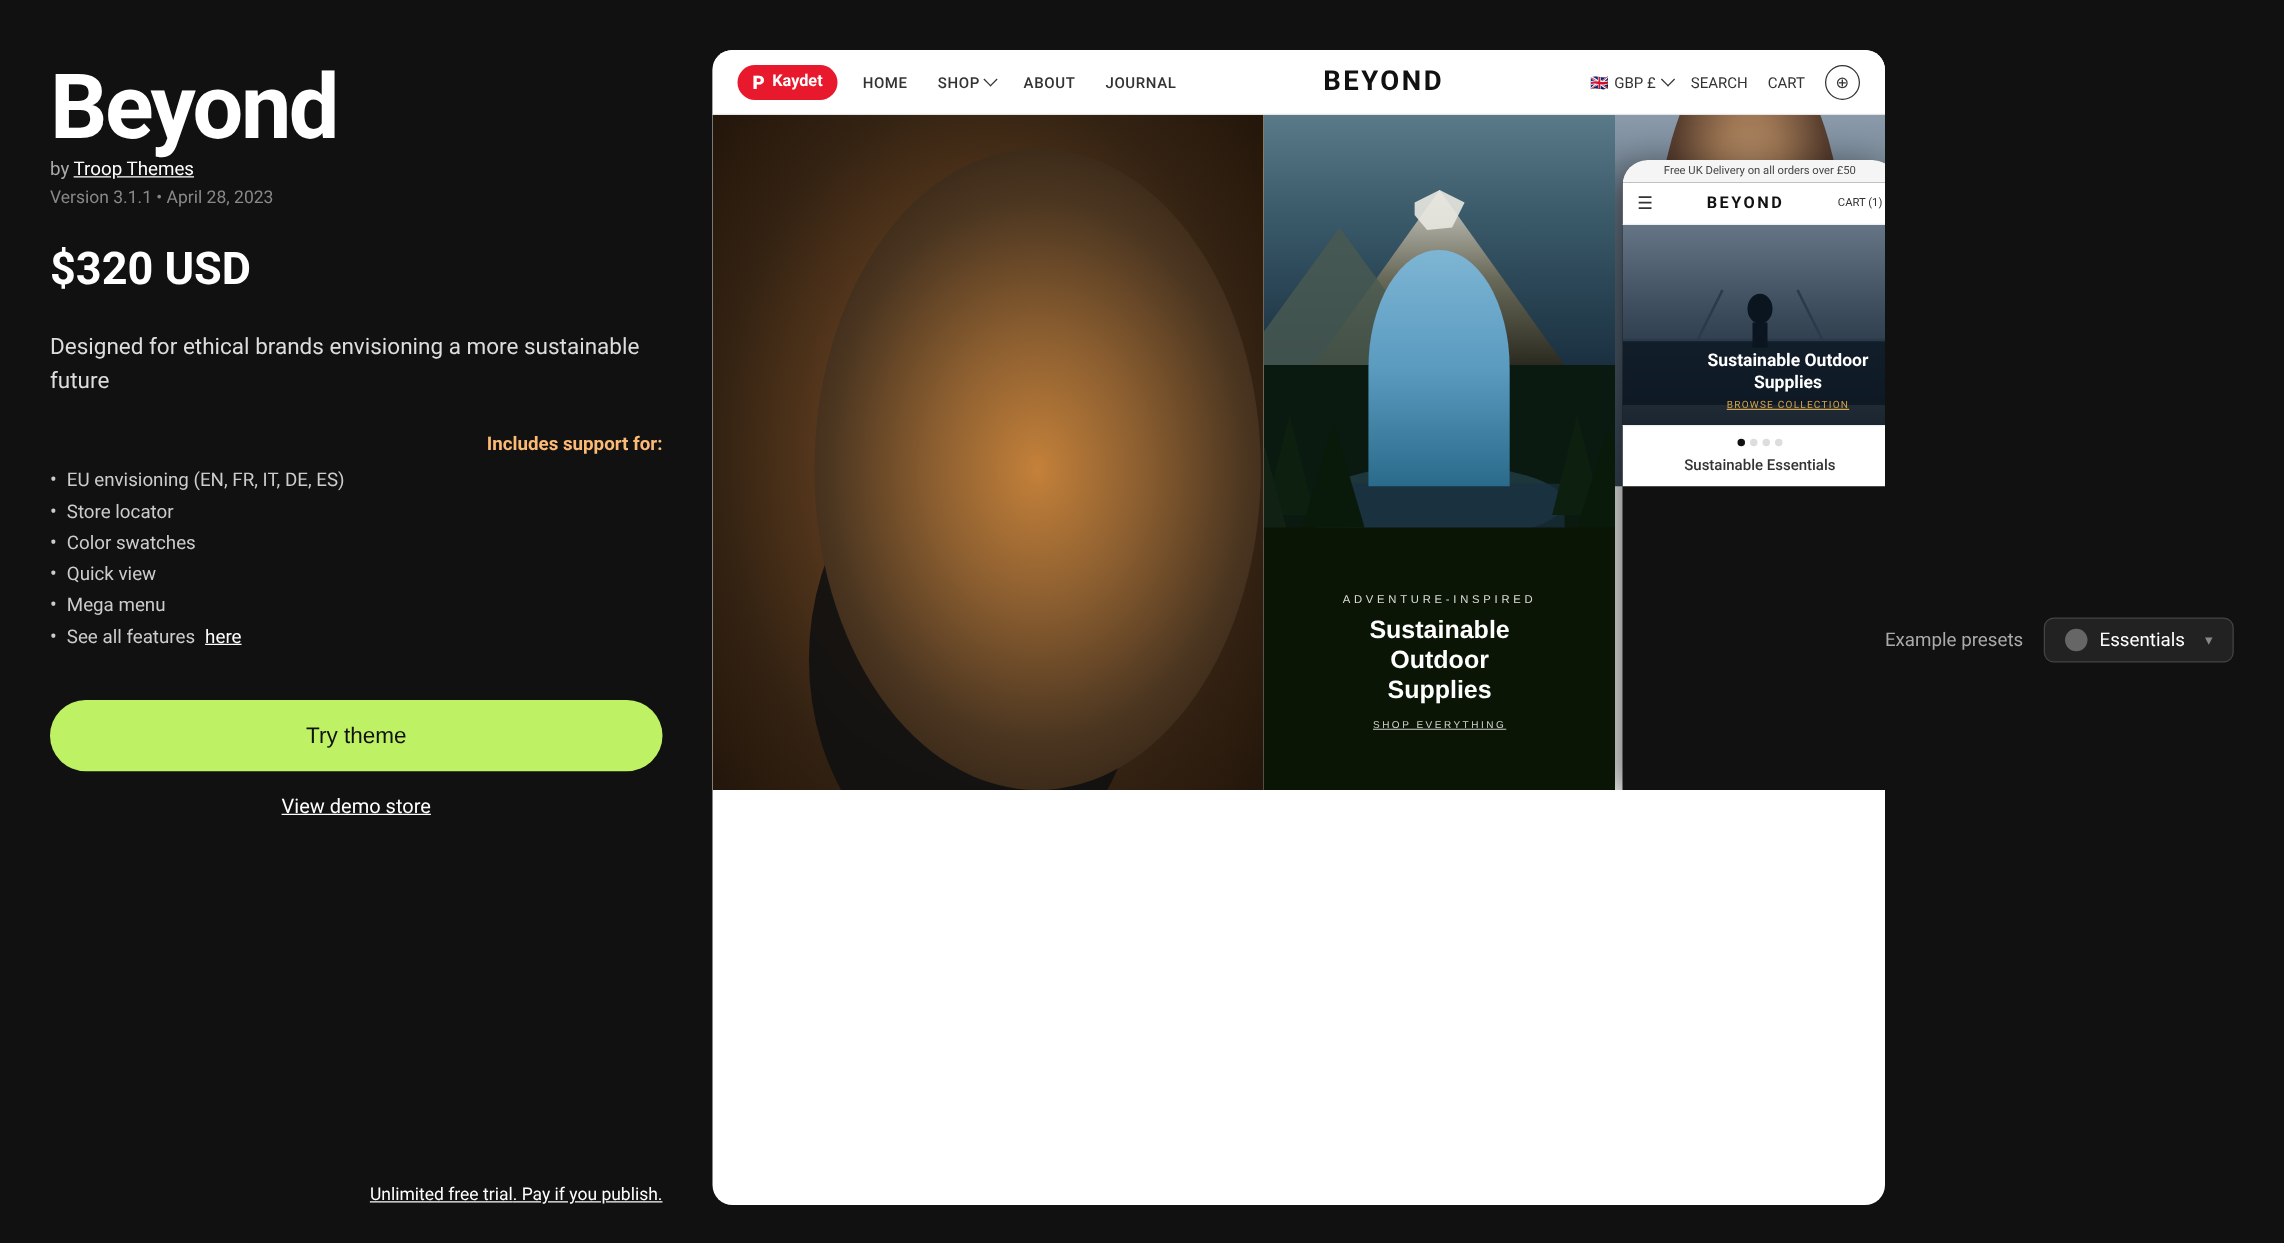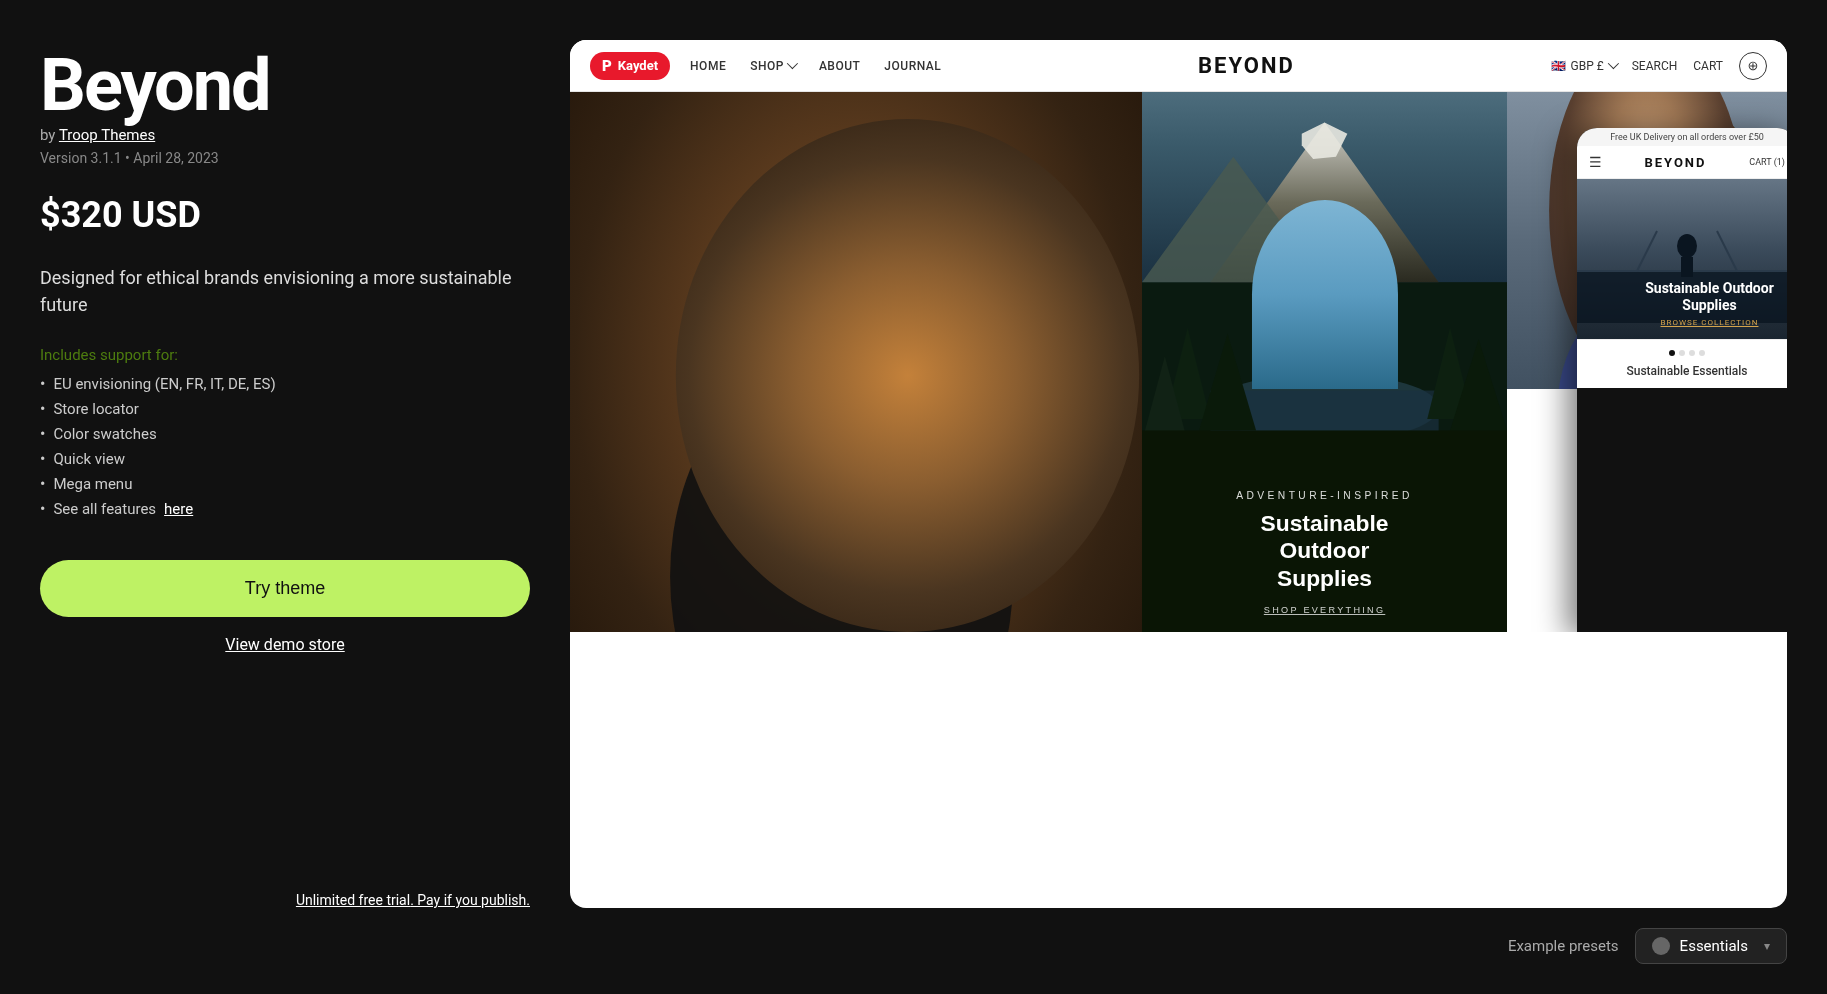--- a/index.html
+++ b/index.html
@@ -7,21 +7,21 @@
       background: #111;
       font-family: -apple-system, BlinkMacSystemFont, 'Segoe UI', Roboto, sans-serif;
       color: #fff;
       min-height: 994px;
       width: 1827px;
       overflow-x: hidden;
     }
 
     .outer-wrapper {
       display: flex;
-      flex-direction: column;
+      flex-direction: row;
       width: 1827px;
       min-height: 994px;
       padding: 40px 40px 30px 40px;
     }
 
     .main-content {
       display: flex;
       gap: 40px;
       flex: 1;
     }
@@ -68,23 +68,24 @@
 
     .theme-desc {
       font-size: 18px;
       color: #ddd;
       line-height: 1.5;
       margin-bottom: 28px;
     }
 
     .includes-label {
       font-size: 15px;
-      font-weight: 400;
-      color: #4d7c0f;
+      font-weight: 700;
+      color: #fdba74;
       margin-bottom: 10px;
+      text-align: right;
     }
 
     .features-list {
       list-style: none;
       margin-bottom: 36px;
     }
 
     .features-list li {
       font-size: 15px;
       color: #ccc;

